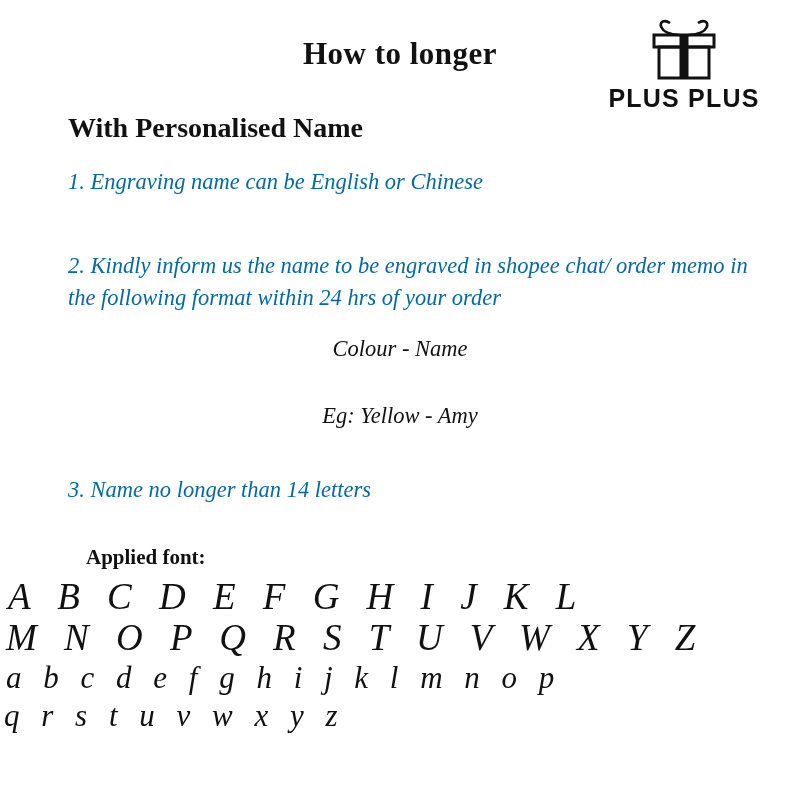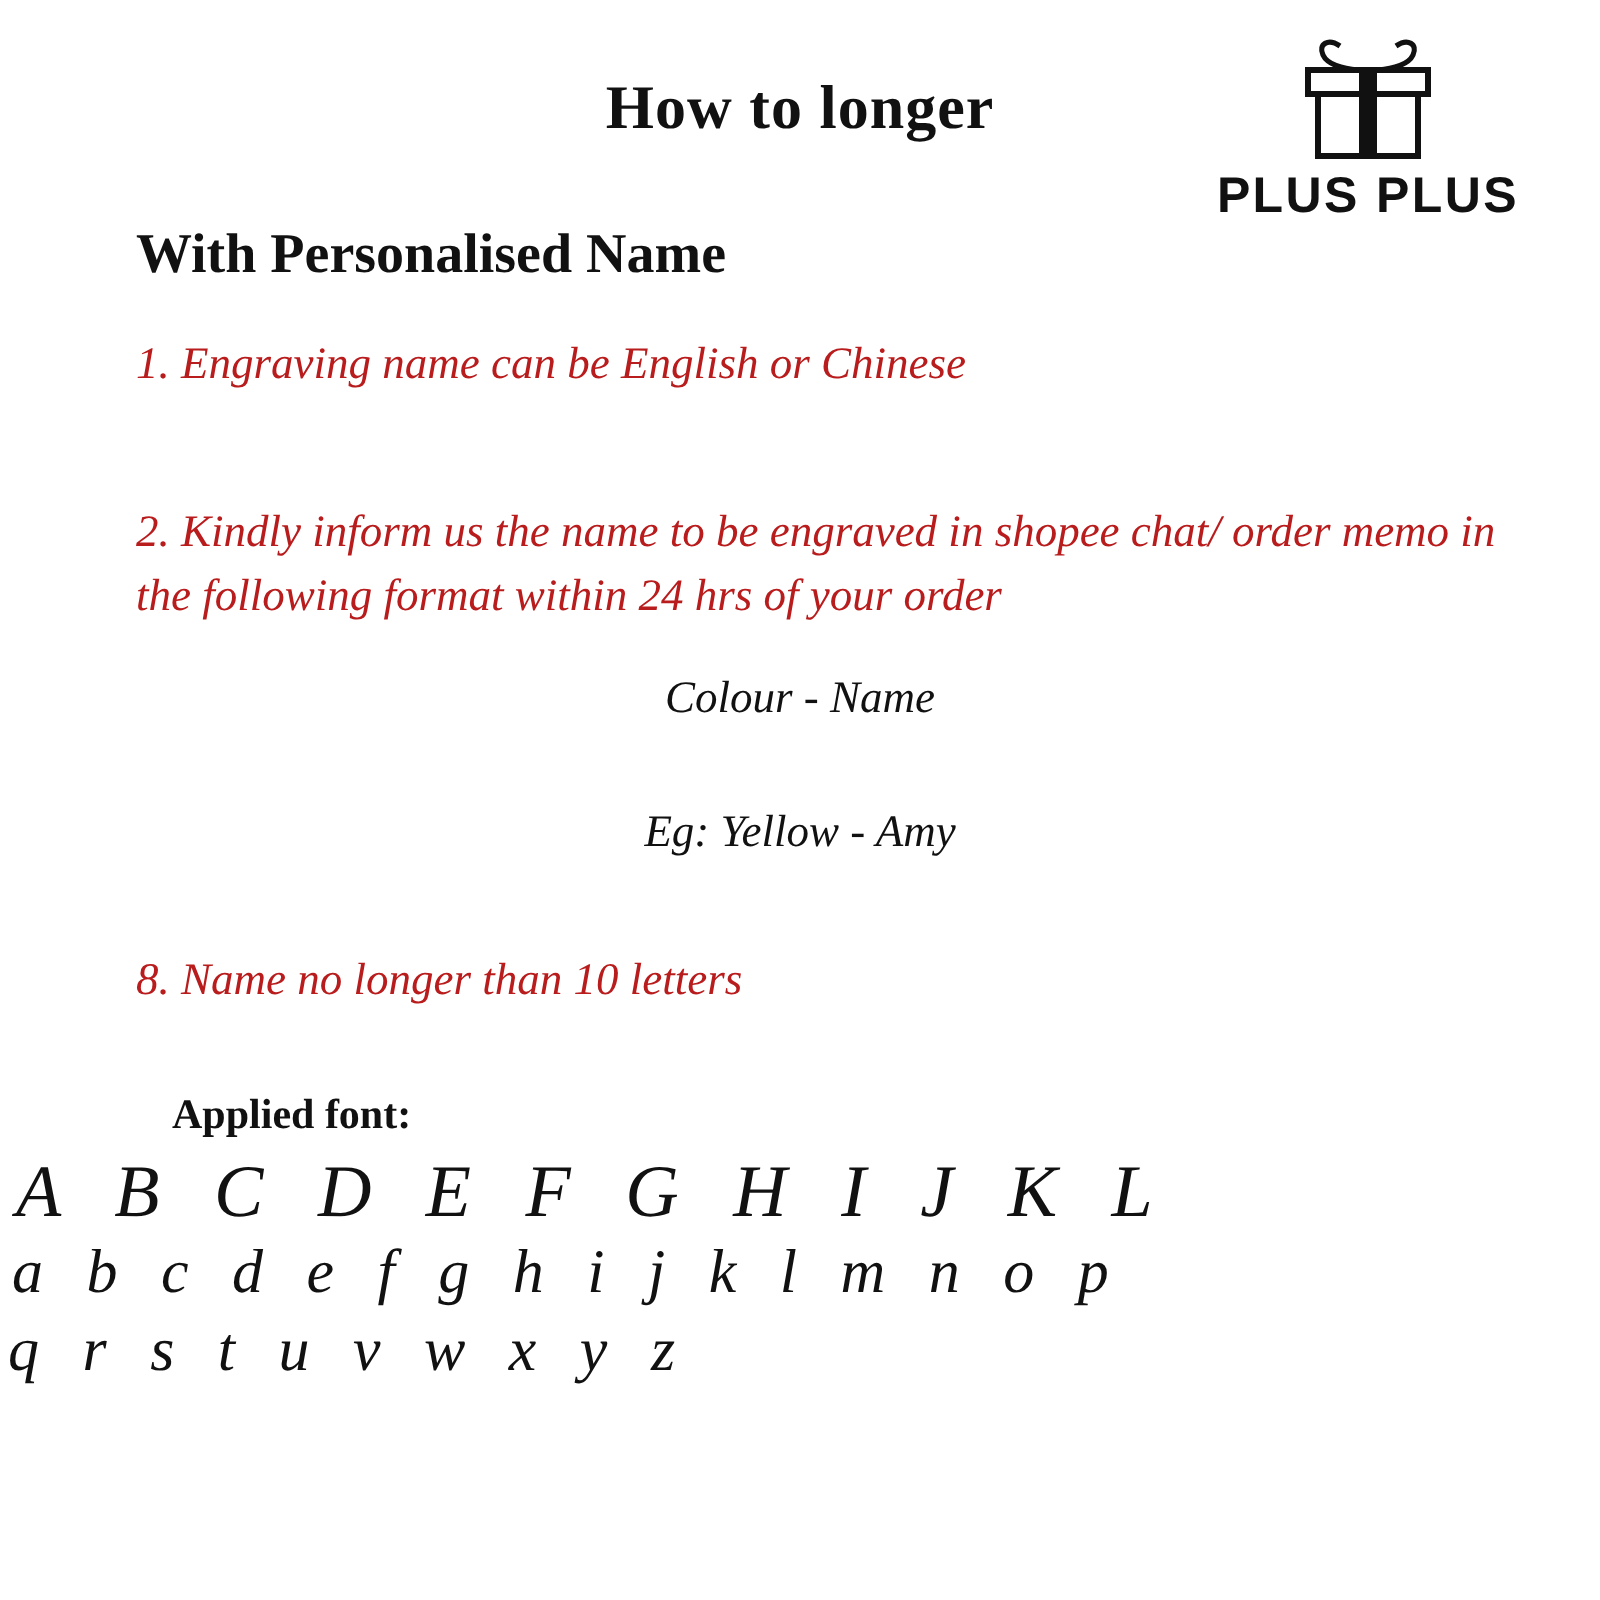--- a/index.html
+++ b/index.html
@@ -64,21 +64,21 @@
     font-weight: bold;
     font-size: 28px;
     text-underline-offset: 3px;
   }
 
   .para {
     position: absolute;
     font-style: italic;
     font-size: 22.5px;
     line-height: 1.42;
-    color: #b91c1c;
+    color: #0369a1;
   }
   .p1 { top: 166px; left: 68px; width: 680px; }
   .p2 { top: 230px; left: 68px; width: 700px; margin-top: 20px; }
 
   .centered {
     position: absolute;
     left: 0;
     width: 800px;
     text-align: center;
     font-style: italic;
@@ -152,23 +152,24 @@
   </div>
 
   <div class="subhead">With Personalised Name</div>
 
   <div class="para p1">1. Engraving name can be English or Chinese</div>
   <div class="para p2">2. Kindly inform us the name to be engraved in shopee chat/ order memo in the following format within 24 hrs of your order</div>
 
   <div class="centered fmt">Colour - Name</div>
   <div class="centered eg">Eg: Yellow - Amy</div>
 
-  <div class="para p3">8. Name no longer than 10 letters</div>
+  <div class="para p3">3. Name no longer than 14 letters</div>
 
   <div class="applied">Applied font:</div>
 
   <div class="sample">
     <span class="sample-row sample-upper r1">A B C D E F G H I J K L</span>
+    <span class="sample-row sample-upper r2">M N O P Q R S T U V W X Y Z</span>
     <span class="sample-row sample-lower r3">a b c d e f g h i j k l m n o p</span>
     <span class="sample-row sample-lower r4">q r s t u v w x y z</span>
   </div>
 
 </div>
 
 </body></html>

